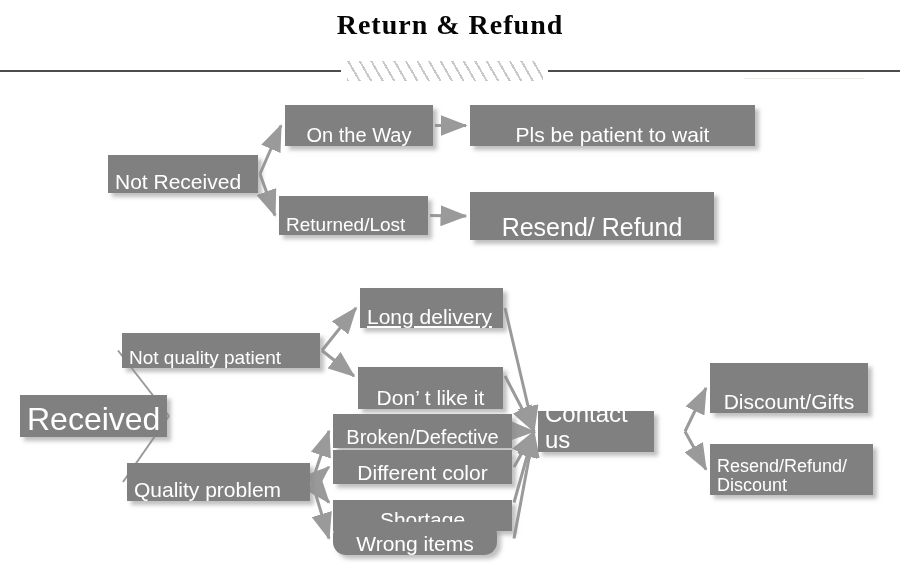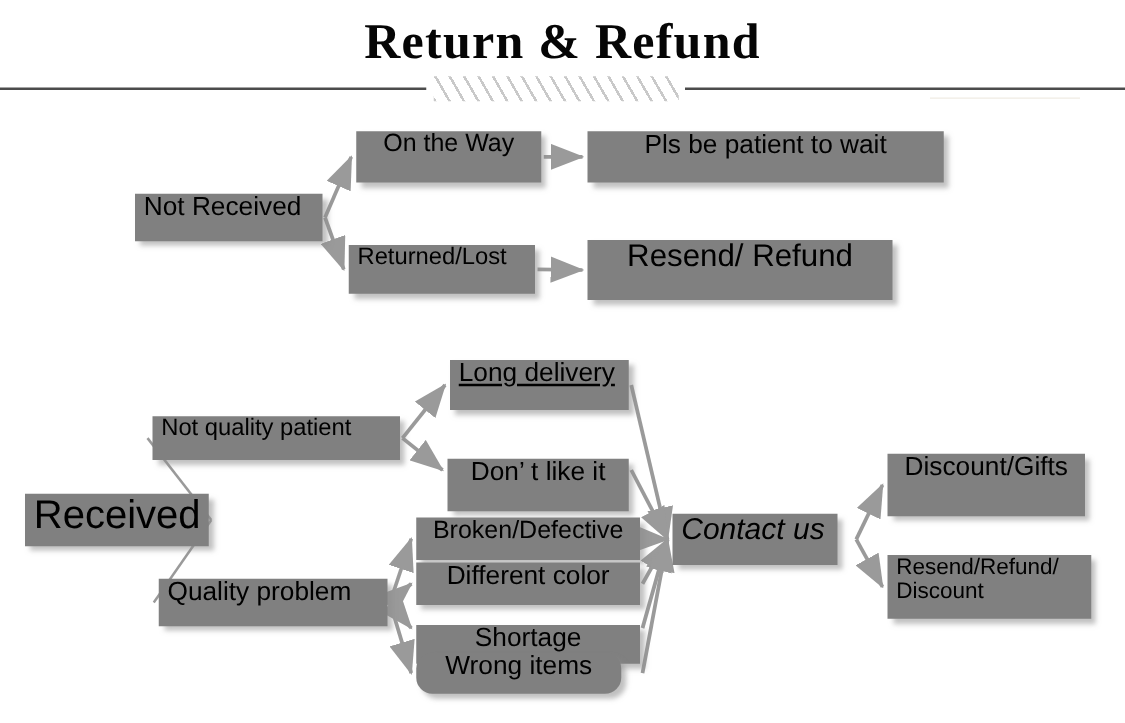--- a/index.html
+++ b/index.html
@@ -21,21 +21,21 @@
     left: 0; top: 0;
     width: 900px;
     height: 88px;
   }
   #page-title {
     position: absolute;
     left: 0; top: 9px;
     width: 900px;
     text-align: center;
     font-family: "Liberation Serif", serif;
-    font-size: 40px;
+    font-size: 28px;
     font-weight: bold;
     letter-spacing: 1px;
     color: #050505;
     white-space: nowrap;
   }
   #divider {
     position: absolute;
     left: 0; top: 60px;
     width: 900px;
     height: 22px;
@@ -73,23 +73,23 @@
   }
   #edges {
     position: absolute;
     left: 0; top: 0;
     width: 900px; height: 490px;
   }
   .node {
     position: absolute;
     box-sizing: border-box;
     background: #808080;
-    color: #000000;
+    color: #ffffff;
     display: flex;
-    align-items: flex-start;
+    align-items: flex-end;
     box-shadow: 4px 4px 4px rgba(140,140,140,0.55);
     line-height: 1.06;
     white-space: pre-line;
   }
   .n-left   { justify-content: flex-start; padding-left: 7px; }
   .n-center { justify-content: center; }
 </style>
 </head>
 <body>
 
@@ -140,17 +140,17 @@
     <div class="node n-center" style="left: 470px; top: 104px; width: 244px; height: 48px; font-size: 25px;"><span>Resend/ Refund</span></div>
     <div class="node n-left" style="left: 20px; top: 307px; width: 147px; height: 42px; font-size: 32px;"><span>Received</span></div>
     <div class="node n-left" style="left: 122px; top: 245px; width: 198px; height: 35px; font-size: 19px;"><span>Not quality patient</span></div>
     <div class="node n-left" style="left: 127px; top: 375px; width: 183px; height: 38px; font-size: 21px;"><span>Quality problem</span></div>
     <div class="node n-left" style="left: 360px; top: 200px; width: 143px; height: 40px; font-size: 21px; text-decoration: underline;"><span>Long delivery</span></div>
     <div class="node n-center" style="left: 358px; top: 267px; width: 145px; height: 42px; font-size: 21px; margin-top: 12px;"><span>Don’  t like it</span></div>
     <div class="node n-center" style="left: 333px; top: 326px; width: 179px; height: 34px; font-size: 20px;"><span>Broken/Defective</span></div>
     <div class="node n-center" style="left: 333px; top: 362px; width: 179px; height: 34px; font-size: 21px;"><span>Different color</span></div>
     <div class="node n-center" style="left: 333px; top: 399px; width: 179px; height: 31px; font-size: 21px; margin-top: 13px;"><span>Shortage</span></div>
     <div class="node n-center" style="left: 333px; top: 434px; width: 164px; height: 33px; font-size: 21px; border-radius: 13px;"><span>Wrong items</span></div>
-    <div class="node n-left" style="left: 538px; top: 323px; width: 132px; height: 41px; font-size: 24px; font-style: italic;"><span>Contact us</span></div>
+    <div class="node n-left" style="left: 538px; top: 323px; width: 116px; height: 41px; font-size: 24px;"><span>Contact us</span></div>
     <div class="node n-center" style="left: 710px; top: 275px; width: 158px; height: 50px; font-size: 21px;"><span>Discount/Gifts</span></div>
     <div class="node n-left" style="left: 710px; top: 356px; width: 163px; height: 51px; font-size: 18px;"><span>Resend/Refund/
 Discount</span></div>
   </div>
 
 </body></html>

